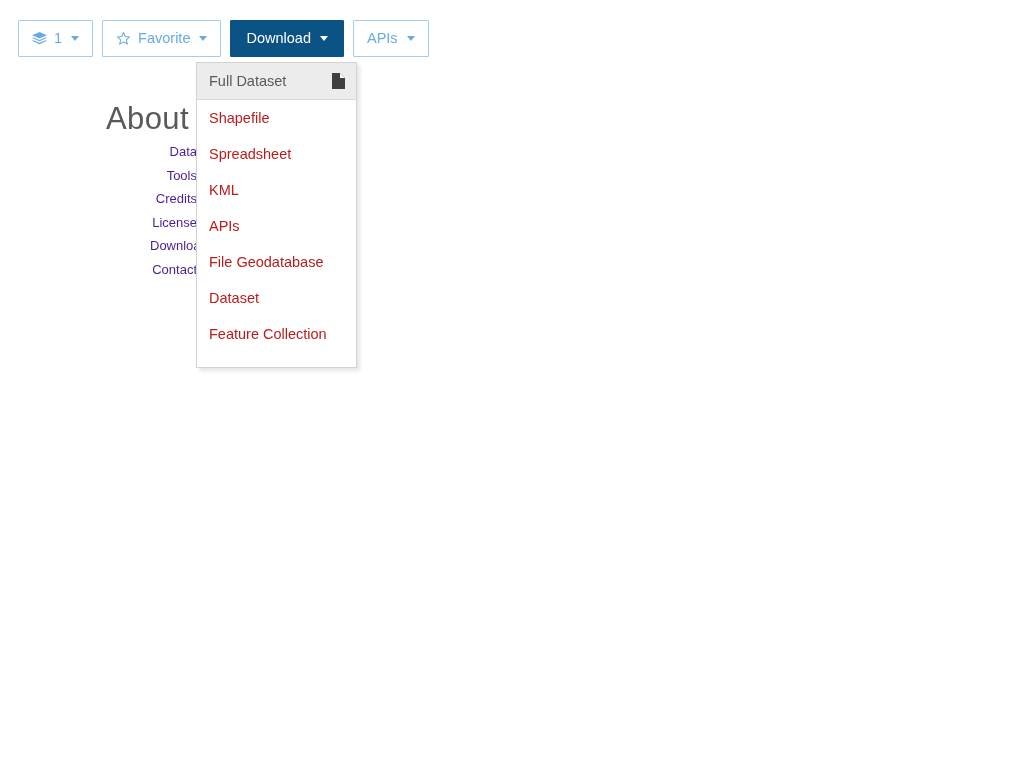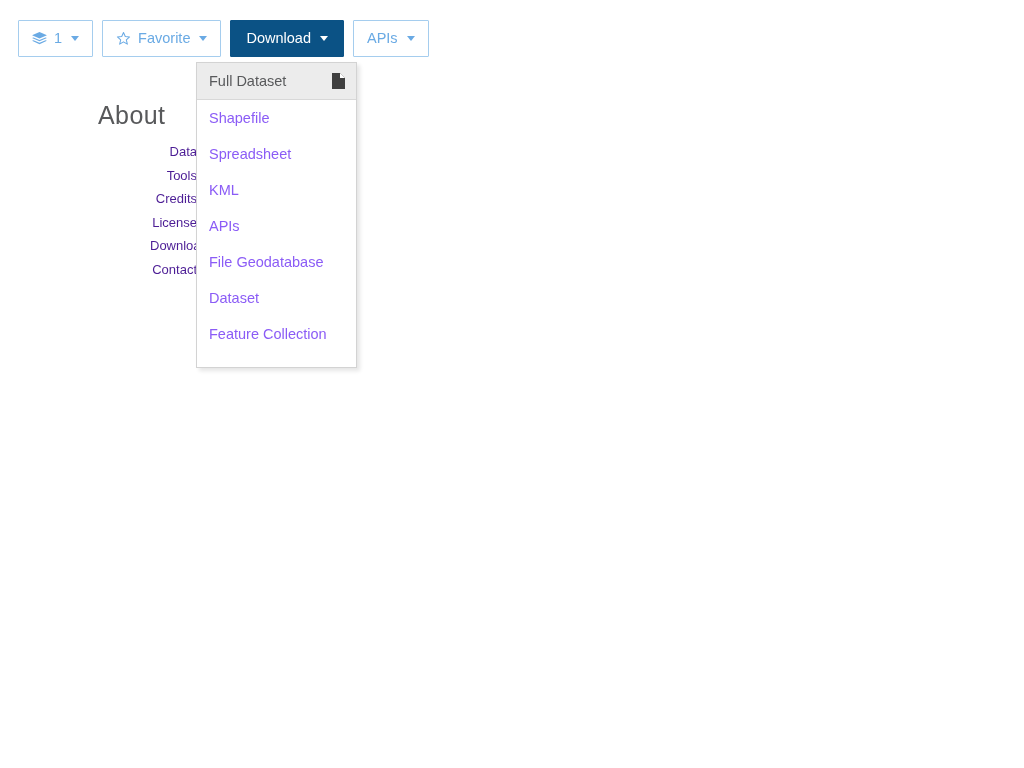--- a/index.html
+++ b/index.html
@@ -58,22 +58,22 @@
   }
 
   .layers-icon { display:inline-block; width:15px; height:14px; flex:none; }
   .star-icon   { display:inline-block; width:15px; height:15px; flex:none; }
   .count { font-size: 14.5px; }
 
   
   #about-heading {
     position: absolute;
     top: 101px;
-    left: 98px;
-    font-size: 25px;
+    left: 106px;
+    font-size: 31px;
     font-weight: 300;
     color: #58595b;
     letter-spacing: 0.4px;
     white-space: nowrap;
     font-family: "Liberation Sans", sans-serif;
   }
 
   
   #hidden-links {
     position: absolute;
@@ -112,21 +112,21 @@
     font-size: 14.5px;
   }
 
   .file-icon { width: 13px; height: 16px; flex: none; }
 
   .menu-item {
     height: 36px;
     display: flex;
     align-items: center;
     padding: 0 12px;
-    color: #8b5cf6;
+    color: #b91c1c;
     font-size: 14.5px;
     cursor: pointer;
     white-space: nowrap;
   }
 </style>
 </head>
 <body>
 
 <div id="toolbar">
 

